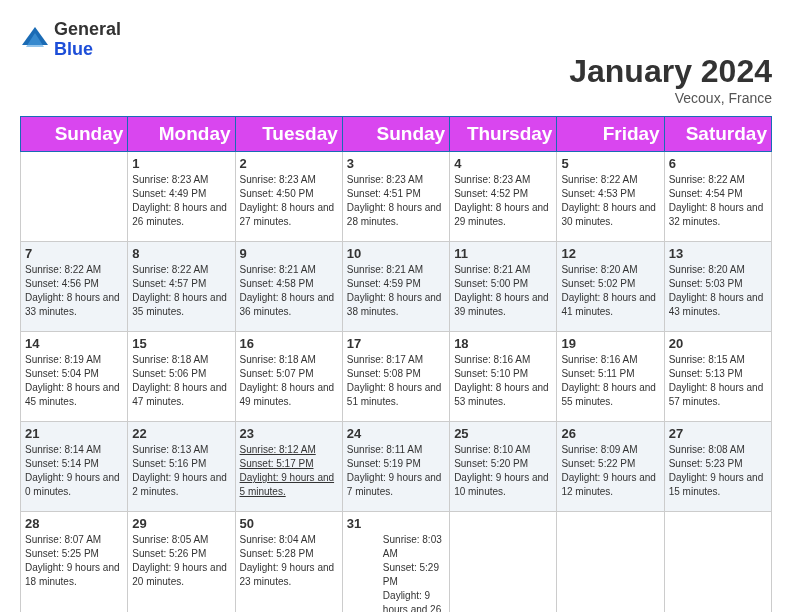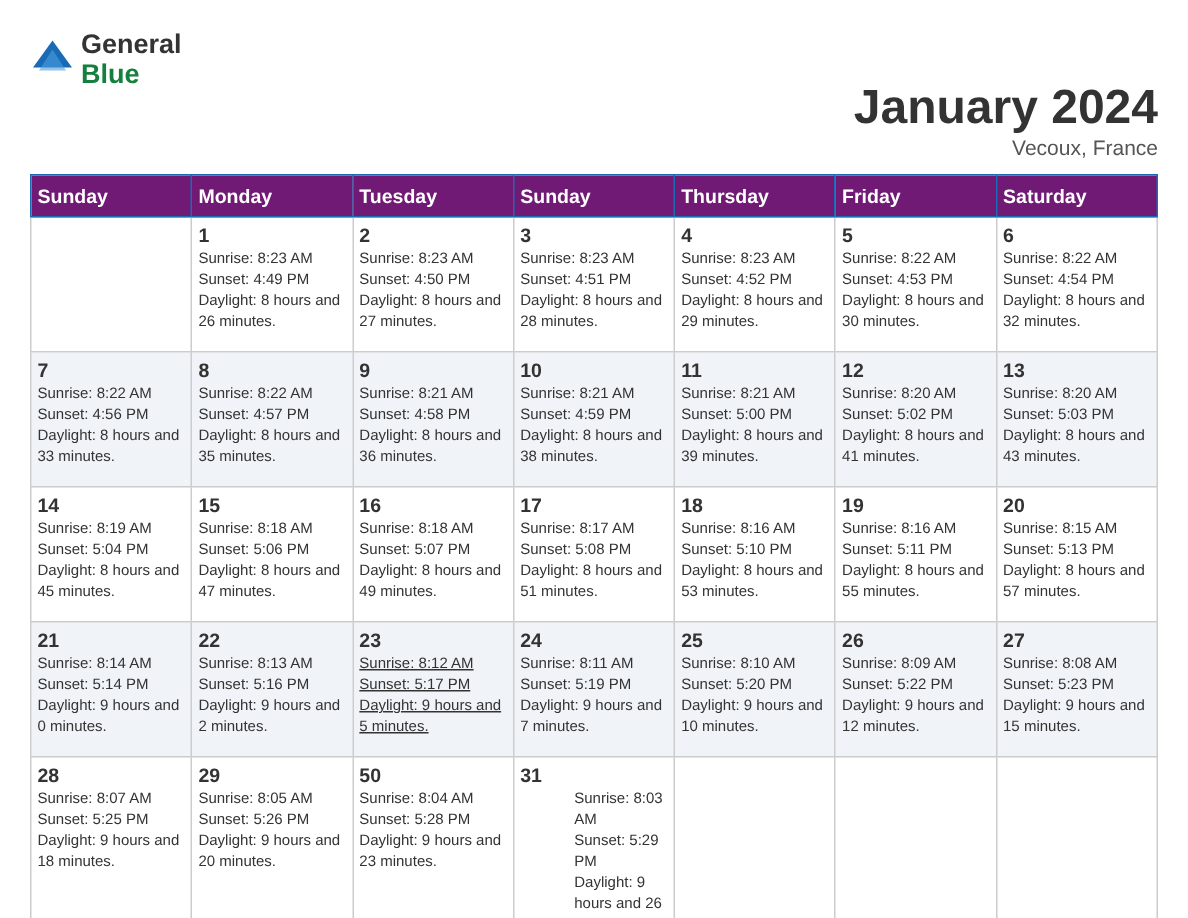--- a/index.html
+++ b/index.html
@@ -26,21 +26,21 @@
       line-height: 1.1;
     }
     .logo-general {
       font-size: 18px;
       font-weight: bold;
       color: #333;
     }
     .logo-blue {
       font-size: 18px;
       font-weight: bold;
-      color: #15803d;
+      color: #1d4ed8;
     }
     .logo-icon {
       width: 30px;
       height: 30px;
       margin-right: 4px;
     }
     .title-block {
       text-align: right;
       margin-top: 33px;
     }
@@ -52,25 +52,25 @@
     .location {
       font-size: 14px;
       color: #555;
     }
     table {
       width: 100%;
       border-collapse: collapse;
       font-size: 11px;
     }
     thead th {
-      background-color: #701a75;
+      background-color: #d946ef;
       color: #fff;
       padding: 6px 4px;
-      text-align: left;
-      font-size: 13px;
+      text-align: right;
+      font-size: 19px;
       font-weight: bold;
       border: 1px solid #1a6bb5;
     }
     tbody td {
       border: 1px solid #ccc;
       vertical-align: top;
       padding: 4px;
       width: 14.28%;
       min-height: 80px;
       height: 90px;

